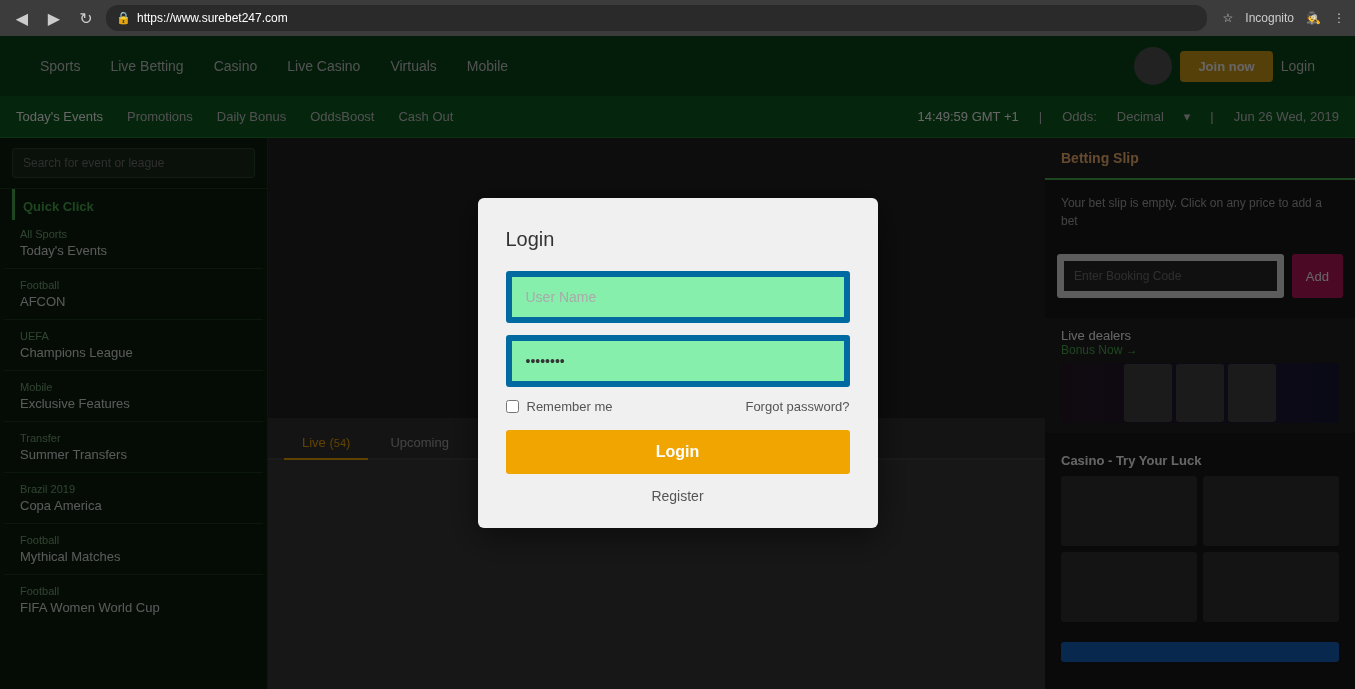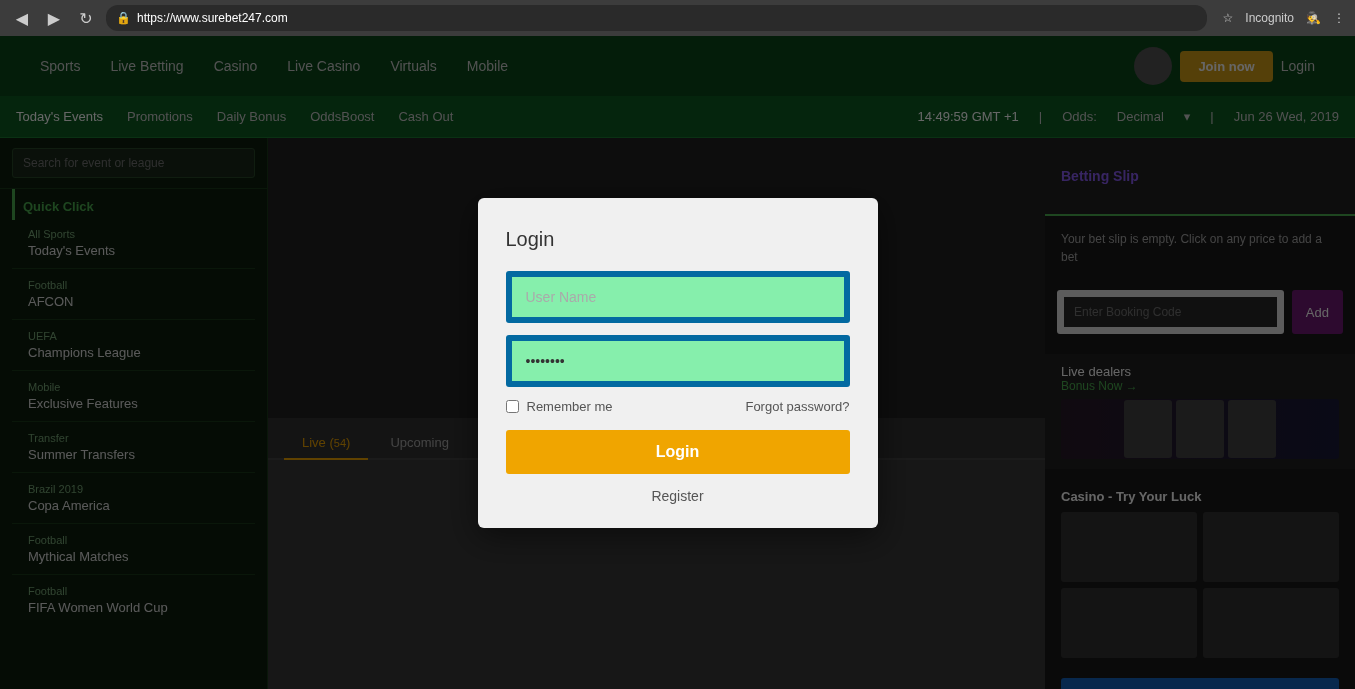--- a/index.html
+++ b/index.html
@@ -113,21 +113,21 @@
     }
     .quick-links-header {
       padding: 10px 12px 6px;
       color: #4caf50;
       font-size: 13px;
       font-weight: bold;
       border-left: 3px solid #4caf50;
       margin-left: 12px;
       padding-left: 8px;
     }
-    .sidebar-section { padding: 2px 12px; }
+    .sidebar-section { padding: 2px 4px; }
     .sidebar-category {
       color: #7aaa7a;
       font-size: 11px;
       padding: 6px 16px 1px;
     }
     .sidebar-item {
       color: #e0e0e0;
       font-size: 13px;
       padding: 2px 16px 6px;
       cursor: pointer;
@@ -181,23 +181,23 @@
 
     
     .right-sidebar {
       width: 310px;
       background: #1a1a1a;
       flex-shrink: 0;
       overflow-y: auto;
     }
     .betting-slip-header {
       background: #222;
-      padding: 30px 16px;
+      padding: 12px 16px;
       font-size: 14px;
-      color: #8b5cf6;
+      color: #fdba74;
       border-bottom: 2px solid #4caf50;
       font-weight: bold;
     }
     .bet-slip-empty {
       color: #aaa;
       font-size: 12px;
       padding: 14px 16px;
       line-height: 1.5;
     }
     .booking-code-row {
@@ -209,21 +209,21 @@
       flex: 1;
       background: #2a2a2a;
       border: 7px solid #e5e5e5;
       color: #aaa;
       padding: 8px 10px;
       font-size: 12px;
       border-radius: 3px;
       outline: none;
     }
     .add-btn {
-      background: #701a75;
+      background: #be185d;
       color: #fff;
       border: none;
       padding: 8px 14px;
       border-radius: 3px;
       cursor: pointer;
       font-size: 13px;
     }
     .live-dealers-section {
       margin: 10px 0;
       padding: 10px 16px;

